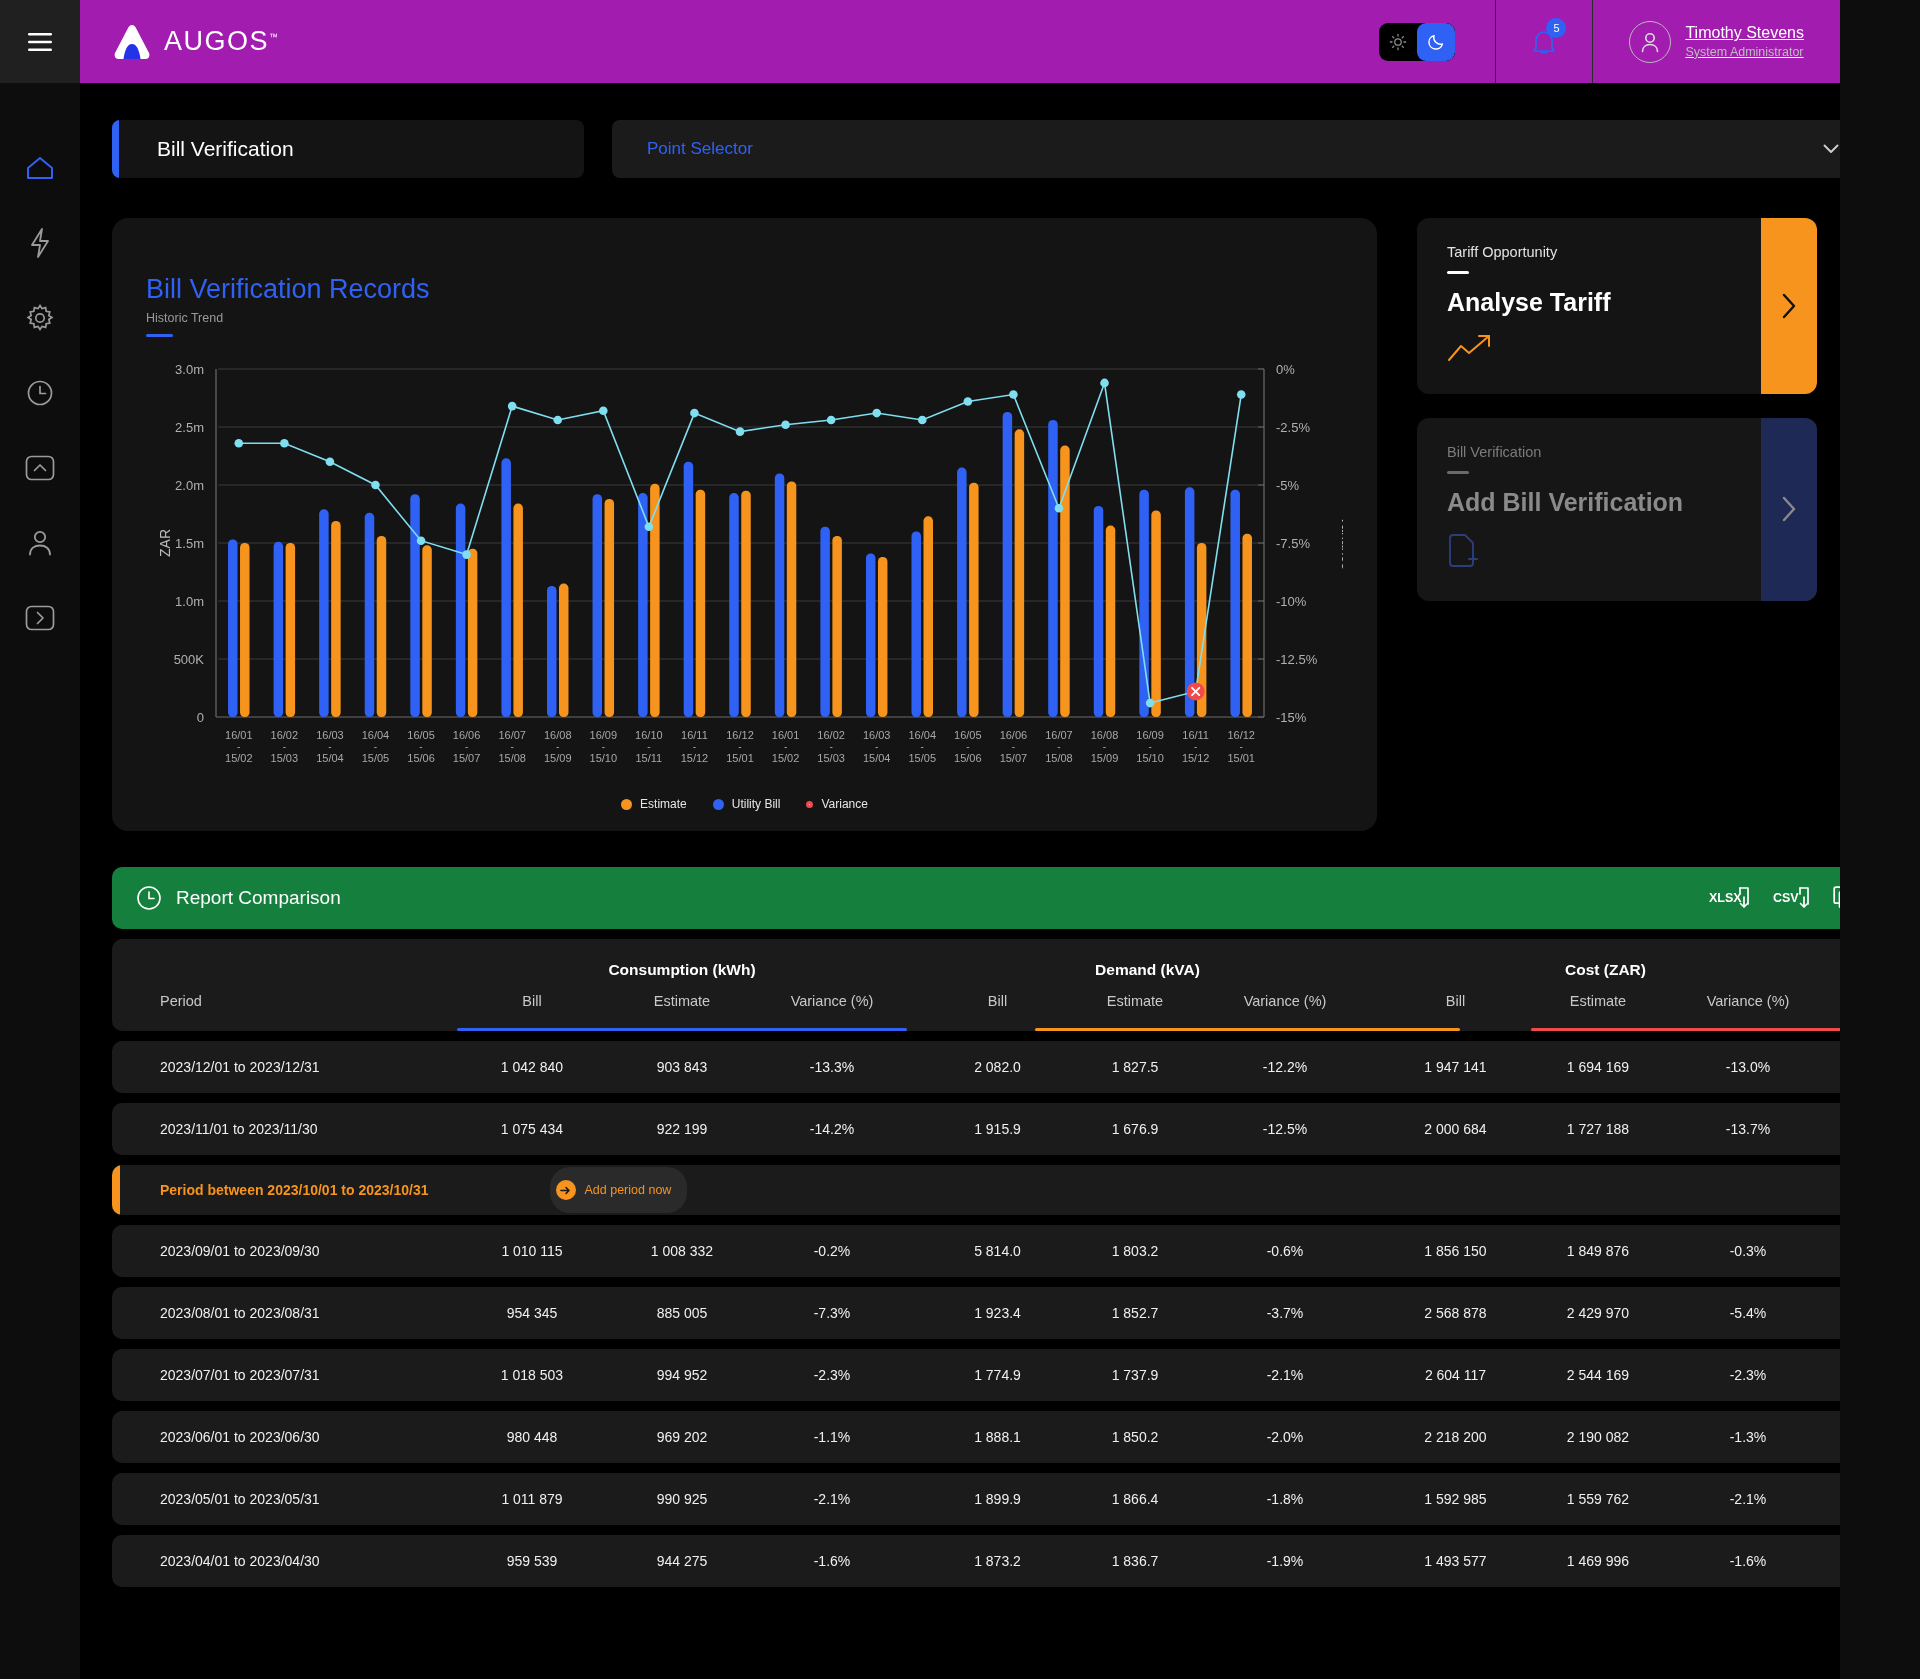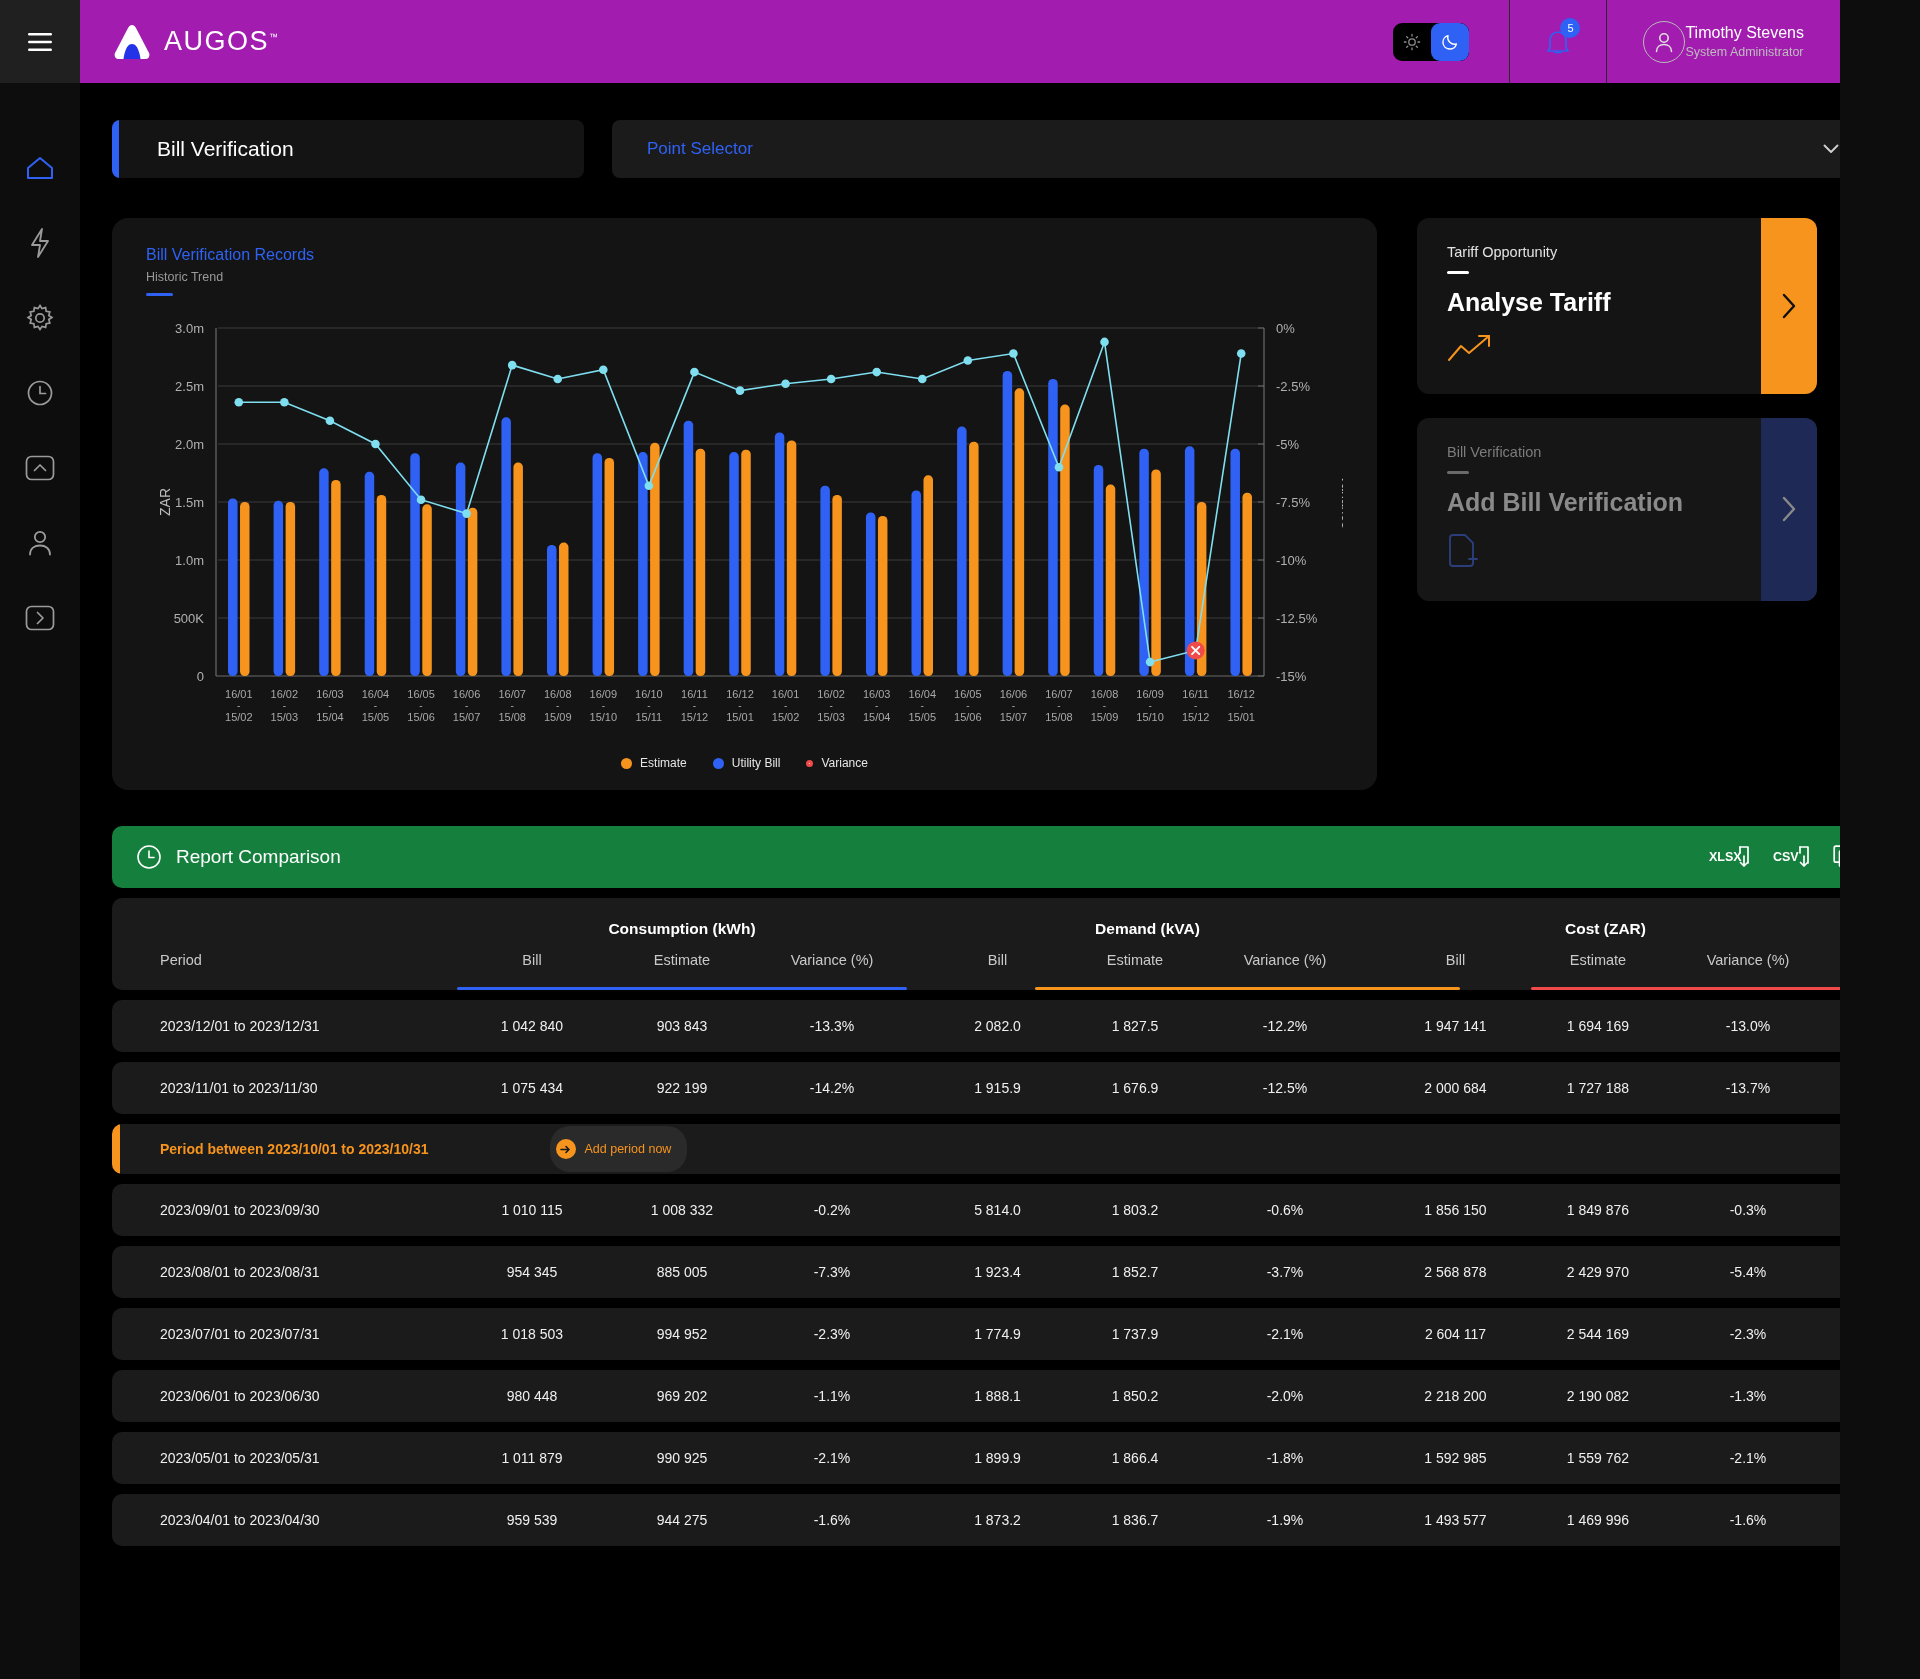--- a/index.html
+++ b/index.html
@@ -48,21 +48,21 @@
   .theme-btn { width: 38px; height: 38px; display: flex; align-items: center; justify-content: center; cursor: pointer; }
   .theme-btn.active { background: #2f62f4; border-radius: 9px; }
   .divider-v { width: 1px; height: 83px; background: #2b2b2b; }
   .bell-wrap { width: 96px; height: 83px; display: flex; align-items: center; justify-content: center; position: relative; cursor: pointer; }
   .badge {
     position: absolute; top: 18px; right: 26px;
     background: #2f62f4; color: #fff; font-size: 11px;
     width: 20px; height: 20px; border-radius: 50%;
     display: flex; align-items: center; justify-content: center;
   }
-  .user-wrap { display: flex; align-items: center; gap: 0; padding: 0 36px; height: 83px; cursor: pointer; }
+  .user-wrap { display: flex; align-items: center; gap: 14px; padding: 0 36px; height: 83px; cursor: pointer; text-decoration: underline; }
   .avatar { width: 42px; height: 42px; border: 1.6px solid #b9b9b9; border-radius: 50%; display: flex; align-items: center; justify-content: center; }
   .user-name { font-size: 16px; color: #fff; line-height: 1.35; }
   .user-role { font-size: 12.5px; color: #bdbdbd; line-height: 1.35; }
   .menu-btn { width: 80px; height: 83px; background: #202020; display: flex; align-items: center; justify-content: center; cursor: pointer; }
 
   
   .title-row { display: flex; gap: 28px; padding: 37px 50px 0 32px; }
   .page-title-card {
     width: 472px; height: 58px; background: #141414; border-radius: 8px;
     display: flex; align-items: center; position: relative; overflow: hidden;
@@ -81,21 +81,21 @@
   }
   .nav-group { display: flex; gap: 12px; margin-right: 18px; }
 
   
   .content { display: flex; gap: 40px; padding: 40px 50px 0 32px; }
 
   .chart-card {
     width: 1265px; background: #141414; border-radius: 16px;
     padding: 28px 34px 20px 34px; position: relative;
   }
-  .chart-title { font-size: 16px; color: #2f62f4; }
+  .chart-title { font-size: 27px; color: #2f62f4; margin-top: 28px; }
   .chart-sub { font-size: 12.5px; color: #9a9a9a; margin-top: 6px; }
   .chart-underline { width: 27px; height: 3px; background: #2f62f4; margin-top: 9px; border-radius: 2px; }
   .chart-area { position: relative; height: 430px; margin-top: 22px; }
   .plot-svg { display: block; }
 
   .legend { display: flex; justify-content: center; gap: 26px; margin-top: 8px; }
   .legend-item { display: flex; align-items: center; gap: 8px; font-size: 12px; color: #e6e6e6; }
   .dot { width: 11px; height: 11px; border-radius: 50%; }
 
   

